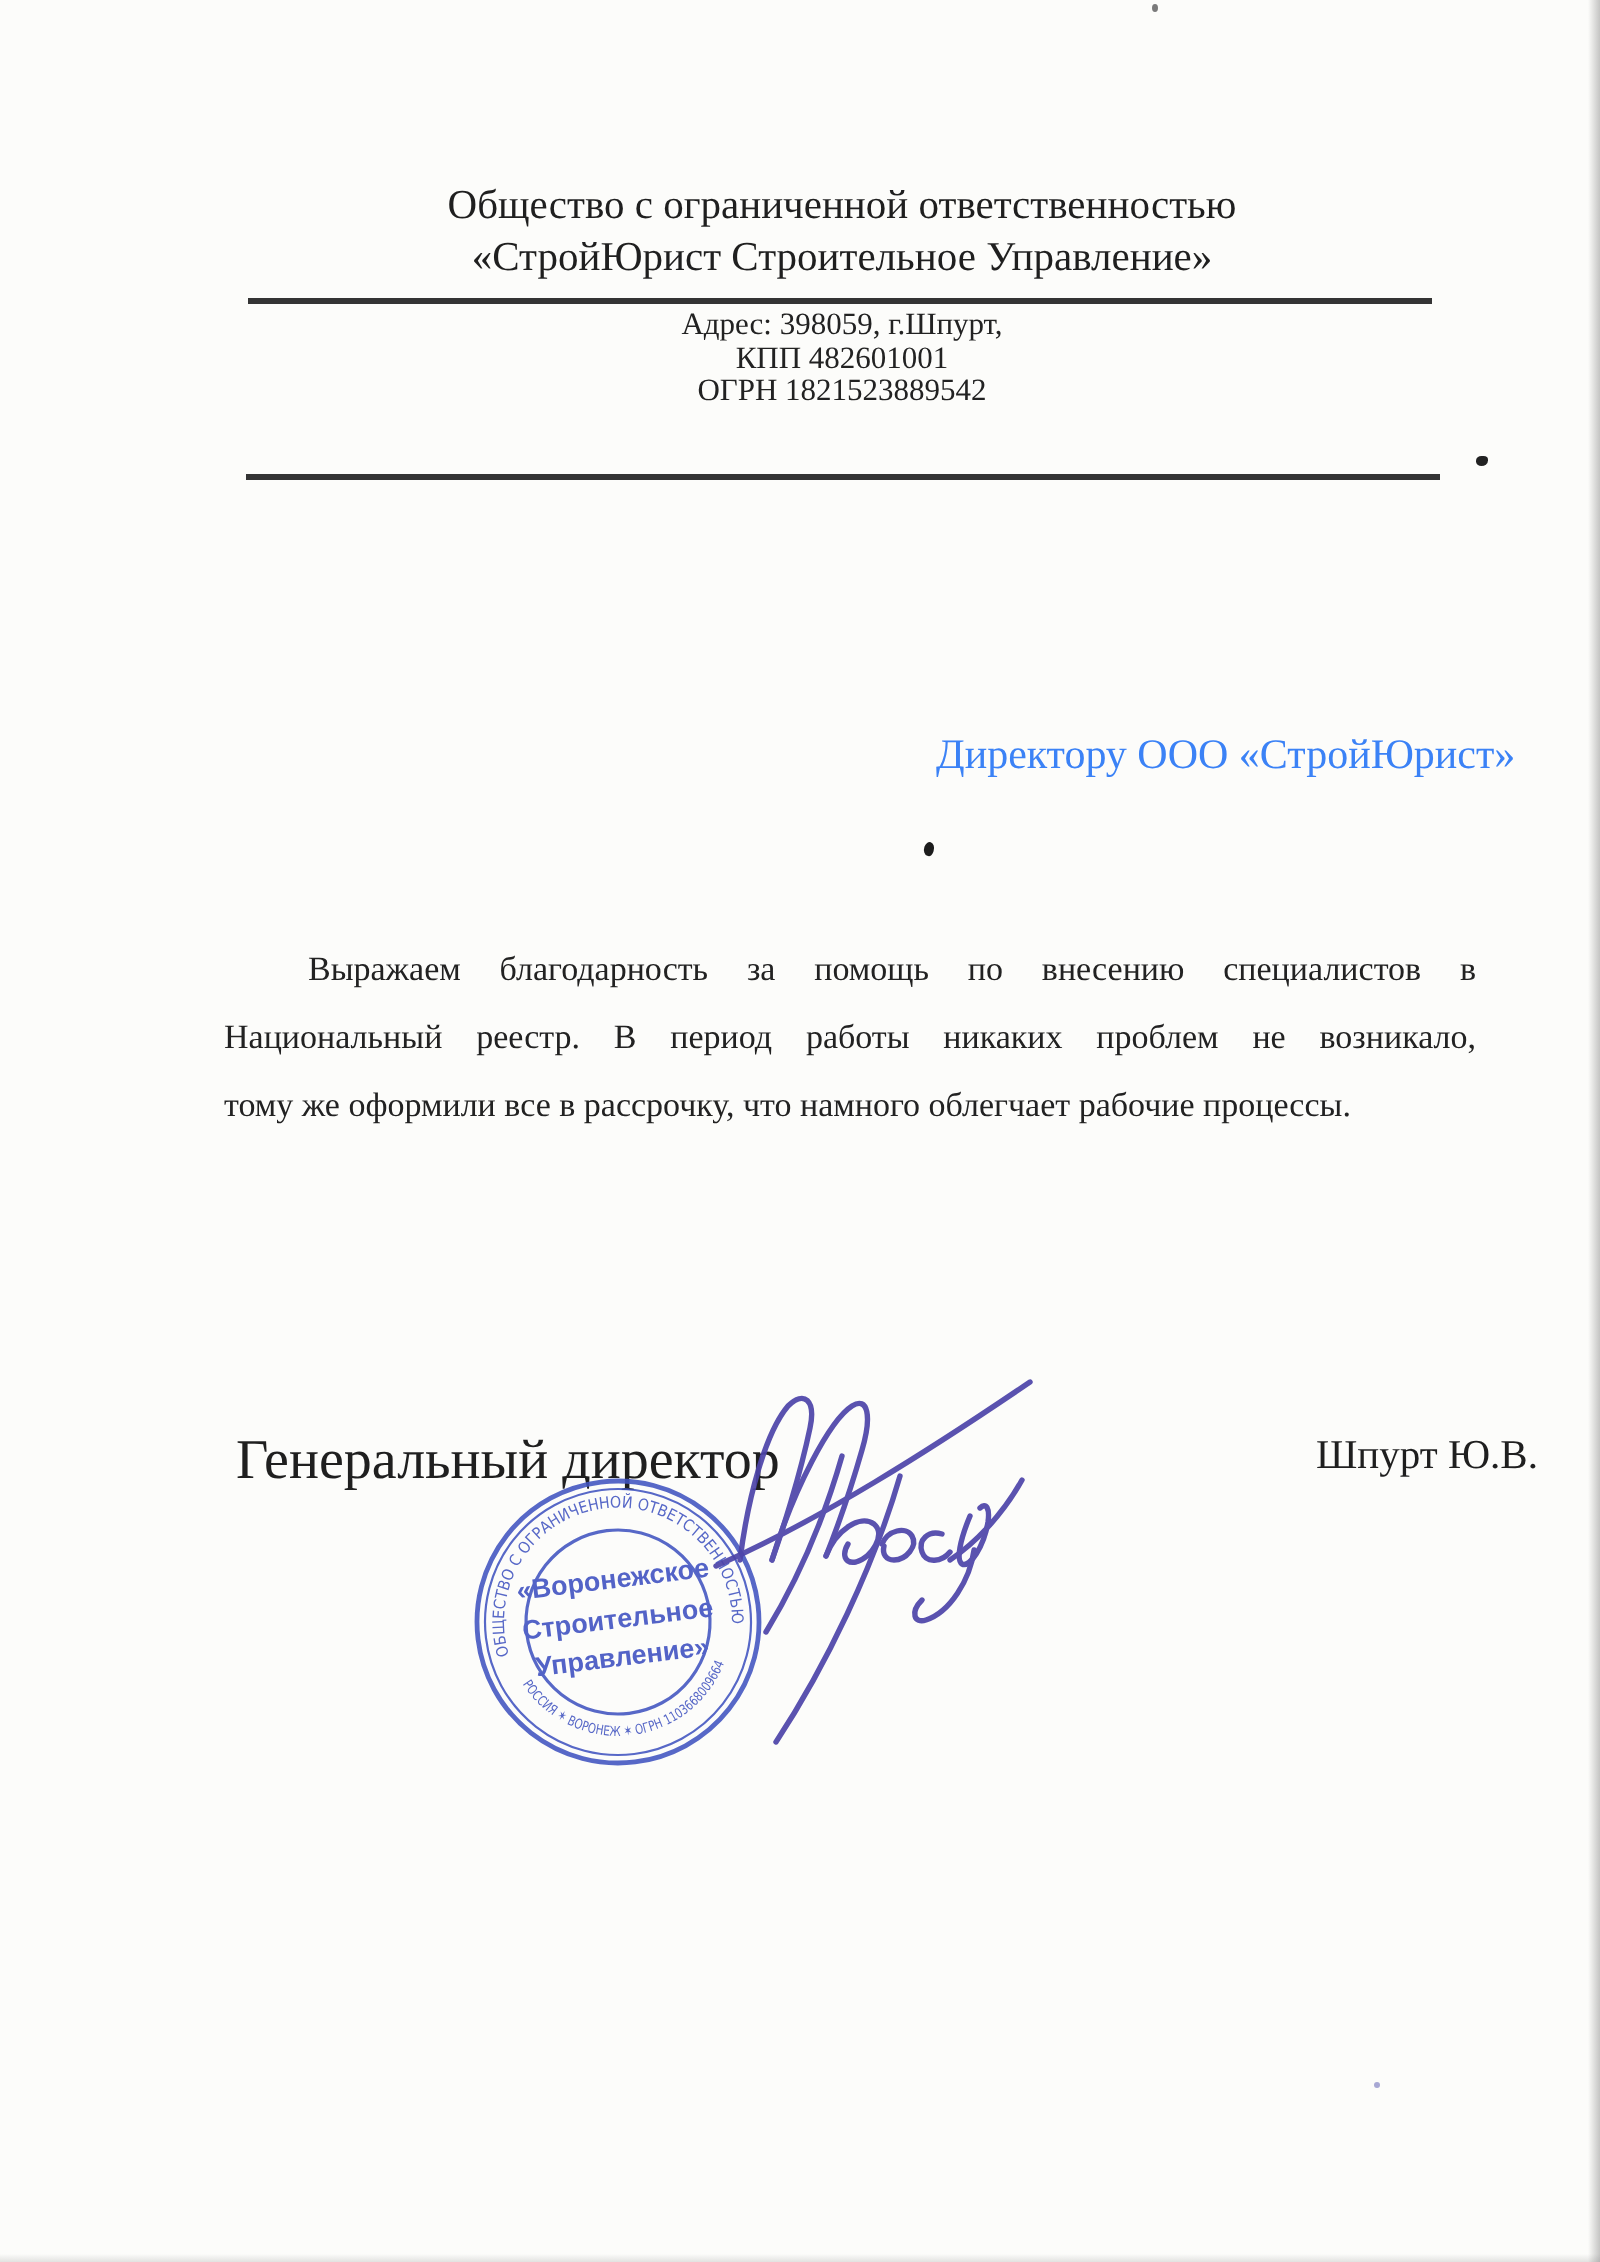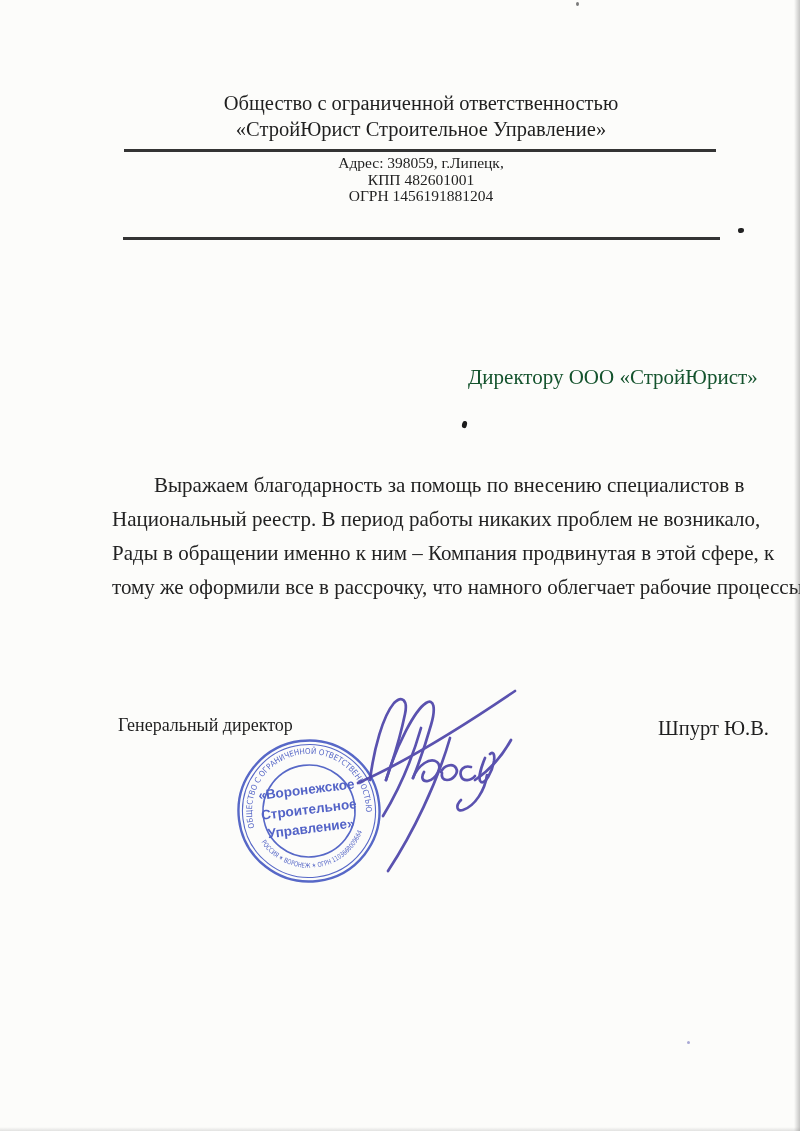--- a/index.html
+++ b/index.html
@@ -14,31 +14,31 @@
   
   .org-block{left:121px;top:90px;width:600px;text-align:center;
     font-size:20.5px;line-height:26px;color:#1f1f1f;}
   .rule{background:#343434;height:2.5px;}
   .rule-1{left:124px;top:149px;width:592px;}
   .rule-2{left:123px;top:237px;width:597px;}
   .address-block{left:121px;top:155px;width:600px;text-align:center;
     font-size:15.5px;line-height:16.6px;color:#222;}
 
   
-  .recipient{left:468px;top:365px;font-size:21px;color:#14532d;}
+  .recipient{left:468px;top:365px;font-size:21px;color:#3b82f6;}
 
   
-  .body-par{left:112px;top:468px;width:626px;font-size:21px;color:#222;}
+  .body-par{left:112px;top:468px;width:626px;font-size:17px;color:#222;}
   .body-line{line-height:34px;height:34px;text-align:justify;text-align-last:justify;
     white-space:nowrap;}
   .body-line.first{text-indent:42px;}
   .body-line.last{text-align:left;text-align-last:left;}
 
   
-  .signoff-left{left:118px;top:715px;font-size:18px;color:#1f1f1f;text-align:center;}
+  .signoff-left{left:118px;top:715px;font-size:28px;color:#1f1f1f;text-align:center;}
   .signoff-right{left:658px;top:717px;font-size:20.5px;color:#1f1f1f;}
 
   
   .stamp-svg{left:224px;top:726px;width:170px;height:170px;
     transform:rotate(-7deg);transform-origin:50% 50%;opacity:.88;}
   .sig-svg{left:325px;top:668px;width:210px;height:220px;opacity:.92;}
 
   
   .speck{background:#222;}
   .speck-a{left:738px;top:228px;width:6px;height:5px;border-radius:50% 40% 60% 50%;}
@@ -58,33 +58,32 @@
 <body>
 
 <div class="abs org-block">
   <div>Общество с ограниченной ответственностью</div>
   <div>«СтройЮрист Строительное Управление»</div>
 </div>
 
 <div class="abs rule rule-1"></div>
 
 <div class="abs address-block">
-  <div>Адрес: 398059, г.Липецк,</div>
+  <div>Адрес: 398059, г.Шпурт,</div>
   <div>КПП 482601001</div>
-  <div>ОГРН 1456191881204</div>
+  <div>ОГРН 1821523889542</div>
 </div>
 
 <div class="abs rule rule-2"></div>
 
 <div class="abs recipient">Директору ООО «СтройЮрист»</div>
 
 <div class="abs body-par">
   <div class="body-line first">Выражаем благодарность за помощь по внесению специалистов в</div>
   <div class="body-line">Национальный реестр.  В период работы никаких проблем не возникало,</div>
-  <div class="body-line">Рады в обращении именно к ним – Компания продвинутая в этой сфере, к</div>
   <div class="body-line last">тому же оформили все в рассрочку, что намного облегчает рабочие процессы.</div>
 </div>
 
 <div class="abs signoff-left">Генеральный директор</div>
 <div class="abs signoff-right">Шпурт Ю.В.</div>
 
 <svg class="abs stamp-svg" viewBox="0 0 170 170">
   <defs>
     <path id="topArc" d="M 28.9 94.9 A 57 57 0 1 1 141.1 94.9" fill="none"></path>
     <path id="botArc" d="M 33.8 110 A 57 57 0 0 0 136.2 110" fill="none"></path>

